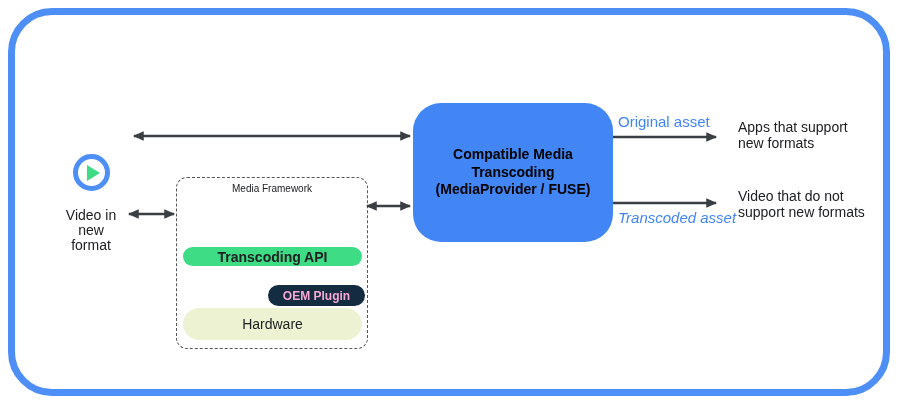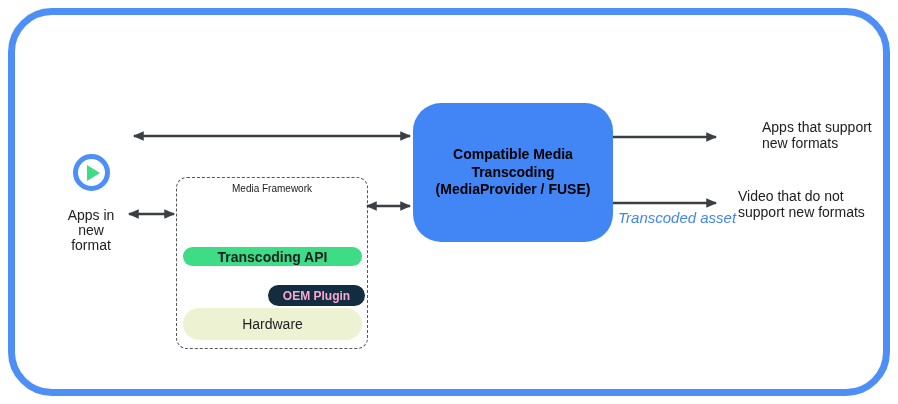--- a/index.html
+++ b/index.html
@@ -60,51 +60,52 @@
     background:#4285f4;display:flex;align-items:center;justify-content:center;
   }
   .transcoder-label{
     color:#000000;font-weight:bold;font-size:14px;line-height:17.5px;text-align:center;
   }
   
   .asset-label{position:absolute;color:#4285f4;font-size:15px;line-height:16px;}
   .asset-original{left:618px;top:114px;}
   .asset-transcoded{left:618px;top:210px;font-style:italic;}
   .apps-label{position:absolute;left:738px;font-size:14px;line-height:16px;}
-  .apps-support{top:119px;margin-left:24px;}
+  .apps-support{top:119px;}
   .apps-nosupport{top:188px;}
   .arrows{position:absolute;left:0;top:0;pointer-events:none;}
 </style>
 </head>
 <body>
 
 <div class="canvas">
 
   <div class="outer-frame"></div>
 
   <div class="play-ring">
     <span class="play-tri"></span>
   </div>
-  <div class="video-label pre">Apps in
+  <div class="video-label pre">Video in
 new
 format</div>
 
   <div class="mf-box">
     <div class="mf-title">Media Framework</div>
     <div class="pill pill-api">Transcoding API</div>
     <div class="pill pill-oem">OEM Plugin</div>
     <div class="pill pill-hw">Hardware</div>
   </div>
 
   <div class="transcoder-box">
     <div class="transcoder-label pre">Compatible Media
 Transcoding
 (MediaProvider / FUSE)</div>
   </div>
 
+  <div class="asset-label asset-original">Original asset</div>
   <div class="asset-label asset-transcoded">Transcoded asset</div>
 
   <div class="apps-label apps-support pre">Apps that support
 new formats</div>
   <div class="apps-label apps-nosupport pre">Video that do not
 support new formats</div>
 
   <svg class="arrows" width="898" height="404" viewBox="0 0 898 404">
     <defs>
       <marker id="ah-end" viewBox="0 0 10 10" refX="9" refY="5" markerWidth="5.5" markerHeight="4.5" orient="auto">

